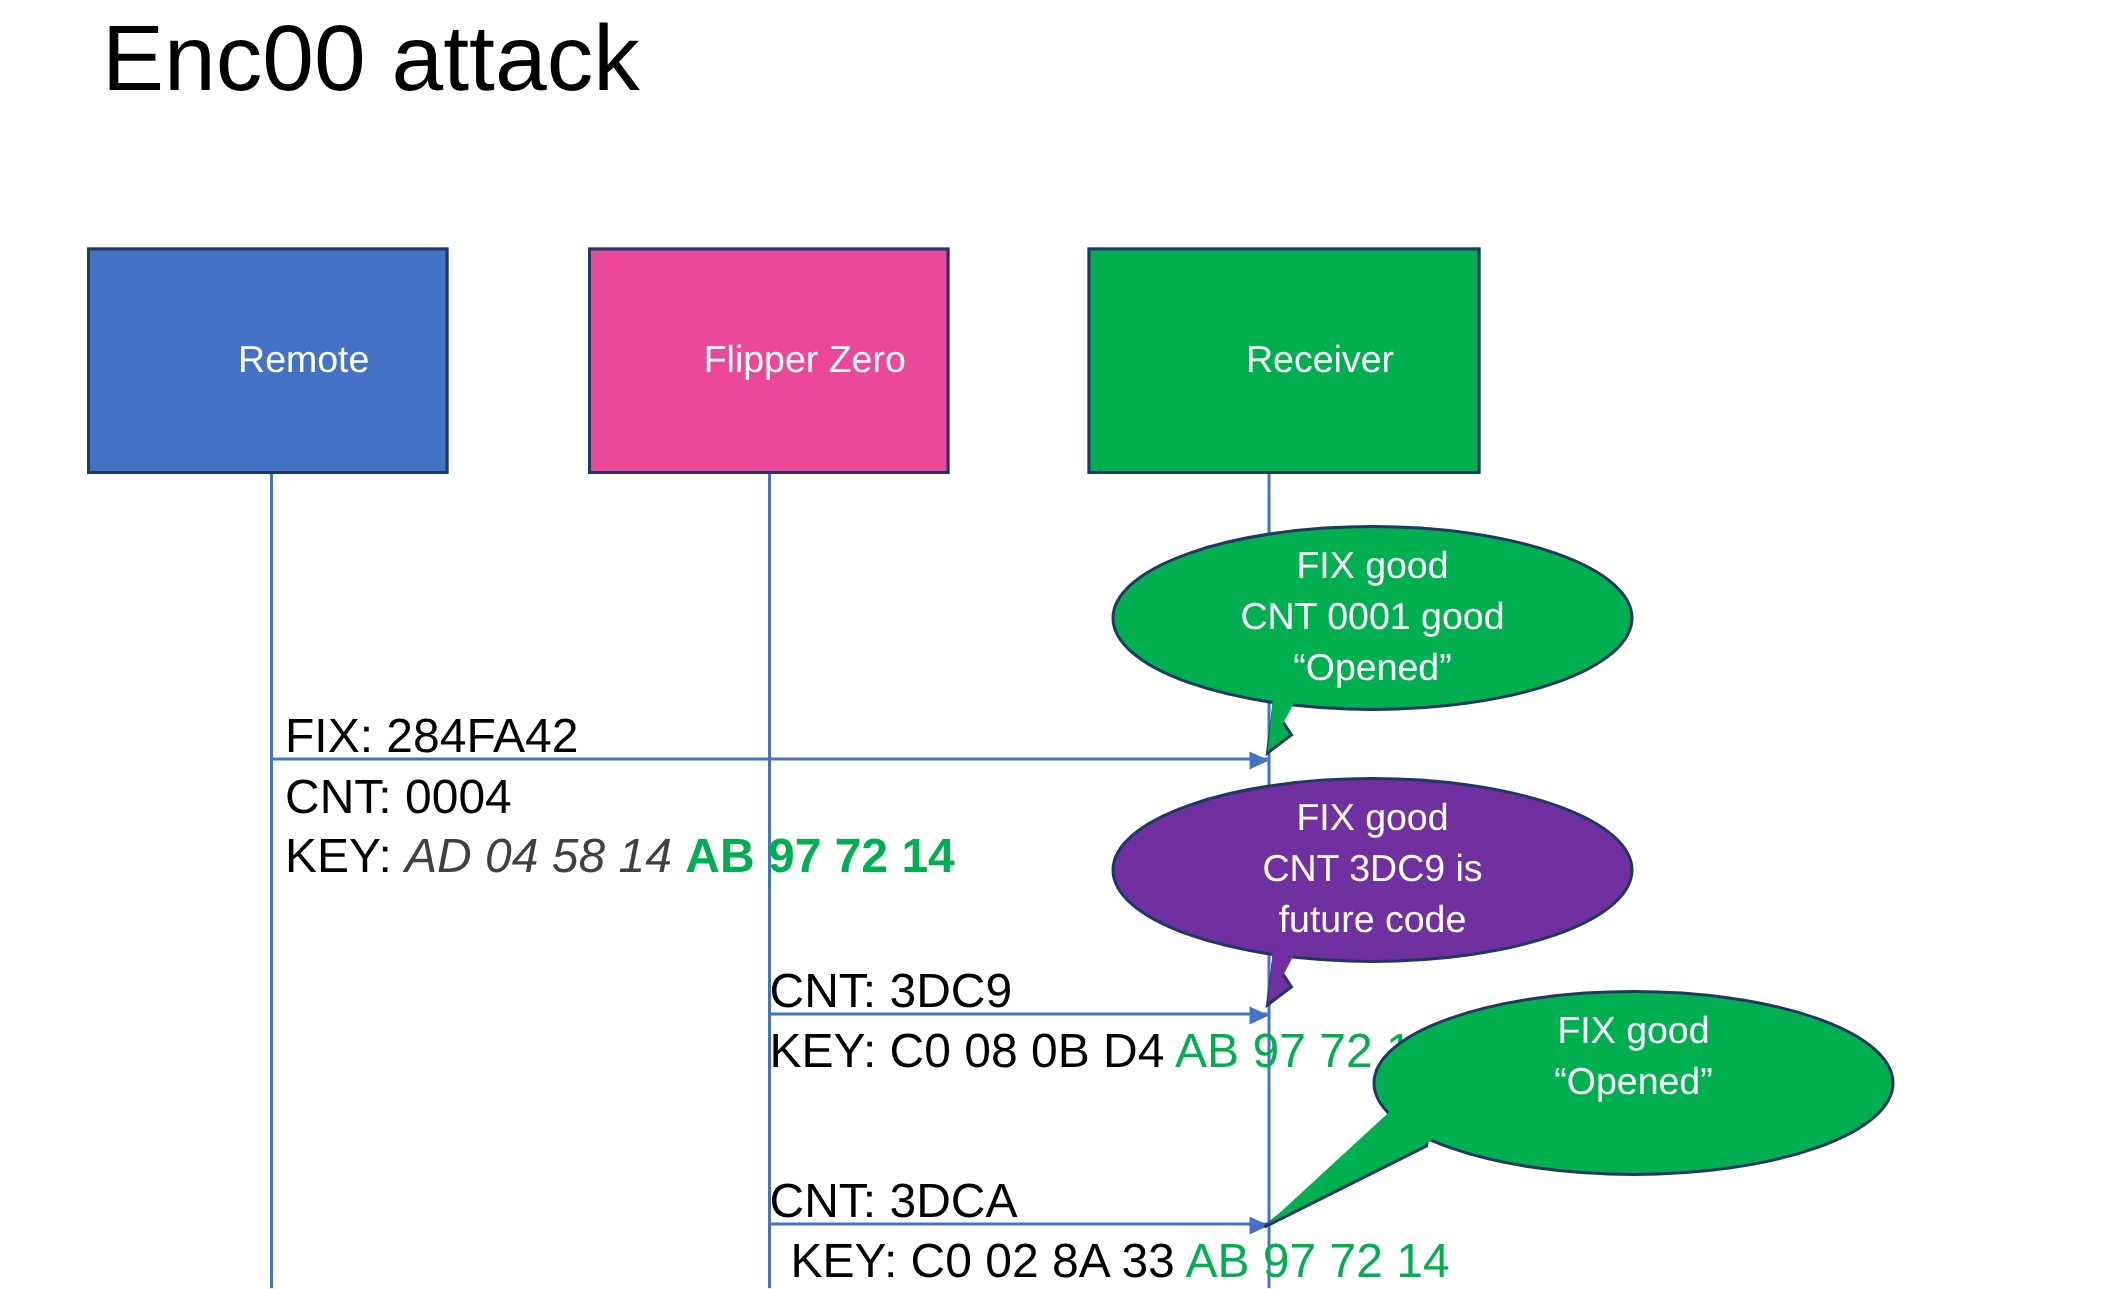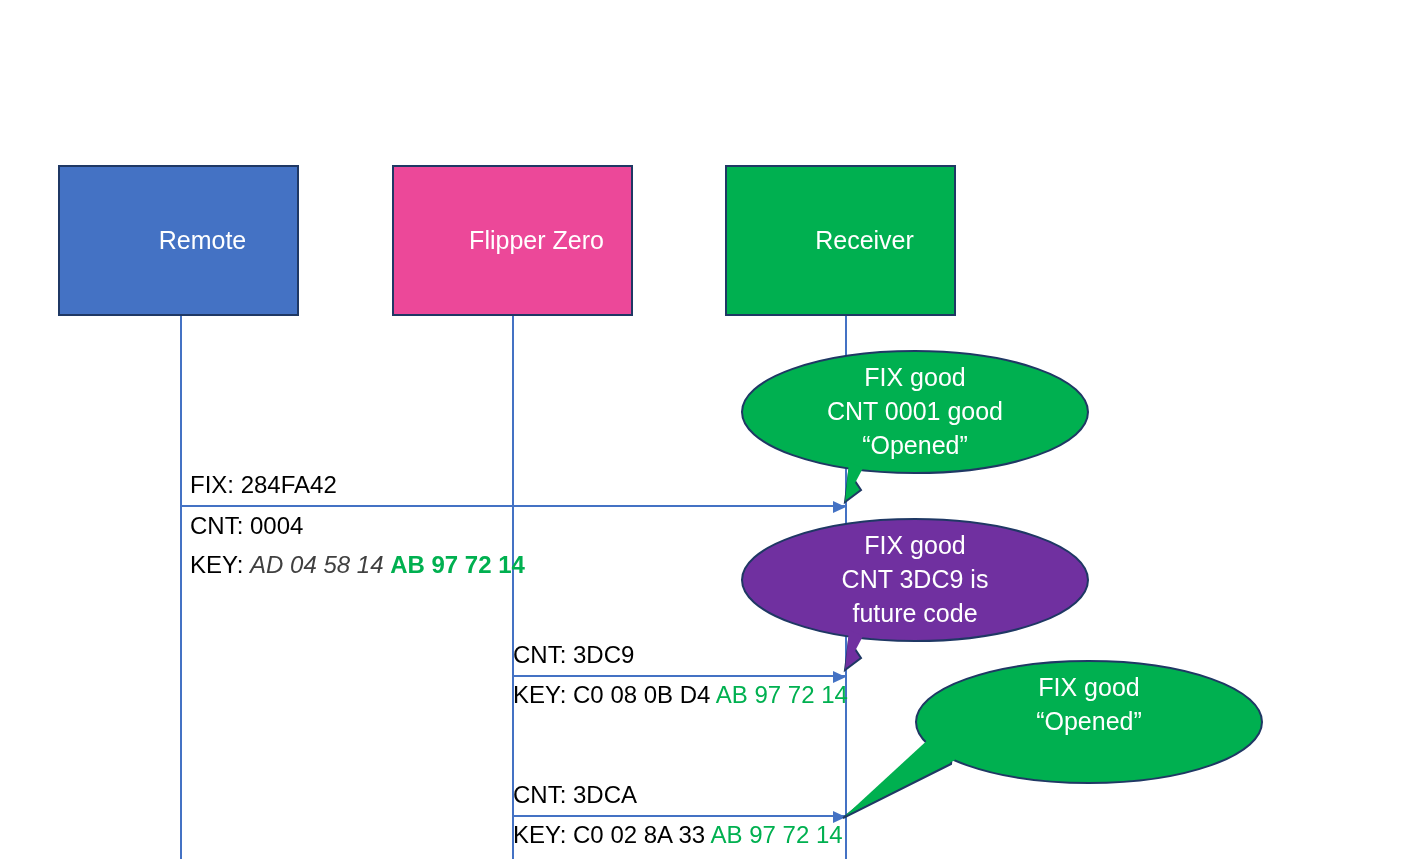--- a/index.html
+++ b/index.html
@@ -39,21 +39,21 @@
     justify-content: center;
     border: 2px solid #1F3864;
     box-sizing: border-box;
     color: #ffffff;
     font-size: 25px;
     font-weight: 400;
     padding-left: 48px;
   }
   #actor-remote   { left: 58px;  top: 165px; width: 241px; height: 151px; background: #4472C4; }
   #actor-flipper  { left: 392px; top: 165px; width: 241px; height: 151px; background: #ec4899; }
-  #actor-receiver { left: 725px; top: 165px; width: 231px; height: 151px; background: #00B050; }
+  #actor-receiver { left: 725px; top: 165px; width: 262px; height: 151px; background: #00B050; }
 
   
   .lifeline {
     position: absolute;
     width: 0;
     border-left: 2px solid #4472C4;
   }
   #lifeline-remote   { left: 180px; top: 316px; height: 543px; }
   #lifeline-flipper  { left: 512px; top: 316px; height: 543px; }
   #lifeline-receiver { left: 845px; top: 316px; height: 543px; }
@@ -75,36 +75,36 @@
     border-bottom: 6px solid transparent;
     border-left: 13px solid #4472C4;
   }
   #arrow-1 { left: 181px; top: 505px; width: 664px; }
   #arrow-2 { left: 513px; top: 675px; width: 332px; }
   #arrow-3 { left: 513px; top: 815px; width: 332px; }
 
   
   .msg-text {
     position: absolute;
-    font-size: 24px;
+    font-size: 32px;
     color: #000000;
     white-space: nowrap;
     line-height: 1.2;
   }
   .hex-red   { color: #404040; font-style: italic; }
   .hex-green { color: #00B050; }
   .hex-green-bold { color: #00B050; font-weight: bold; }
 
   #msg-fix-remote  { left: 190px; top: 471px; }
   #msg-cnt-remote  { left: 190px; top: 512px; }
   #msg-key-remote  { left: 190px; top: 551px; }
   #msg-cnt-flip-1  { left: 513px; top: 641px; }
   #msg-key-flip-1  { left: 513px; top: 681px; }
   #msg-cnt-flip-2  { left: 513px; top: 781px; }
-  #msg-key-flip-2  { left: 513px; top: 821px; }
+  #msg-key-flip-2  { left: 527px; top: 821px; }
 
   
   .callout { position: absolute; }
   .callout svg { display: block; overflow: visible; }
   .callout-text {
     position: absolute;
     left: 0;
     top: 0;
     width: 100%;
     text-align: center;
@@ -119,20 +119,21 @@
   #callout-2 { left: 741px; top: 518px; width: 348px; height: 125px; }
   #callout-2 .callout-text { top: 10px; }
   #callout-3 { left: 915px; top: 660px; width: 348px; height: 125px; }
   #callout-3 .callout-text { top: 10px; }
 </style>
 </head>
 <body>
 
 <div id="slide">
 
+  <div id="slide-title">Enc00 attack</div>
 
   <div class="actor-box" id="actor-remote">
     <span>Remote</span>
   </div>
   <div class="actor-box" id="actor-flipper">
     <span>Flipper Zero</span>
   </div>
   <div class="actor-box" id="actor-receiver">
     <span>Receiver</span>
   </div>

